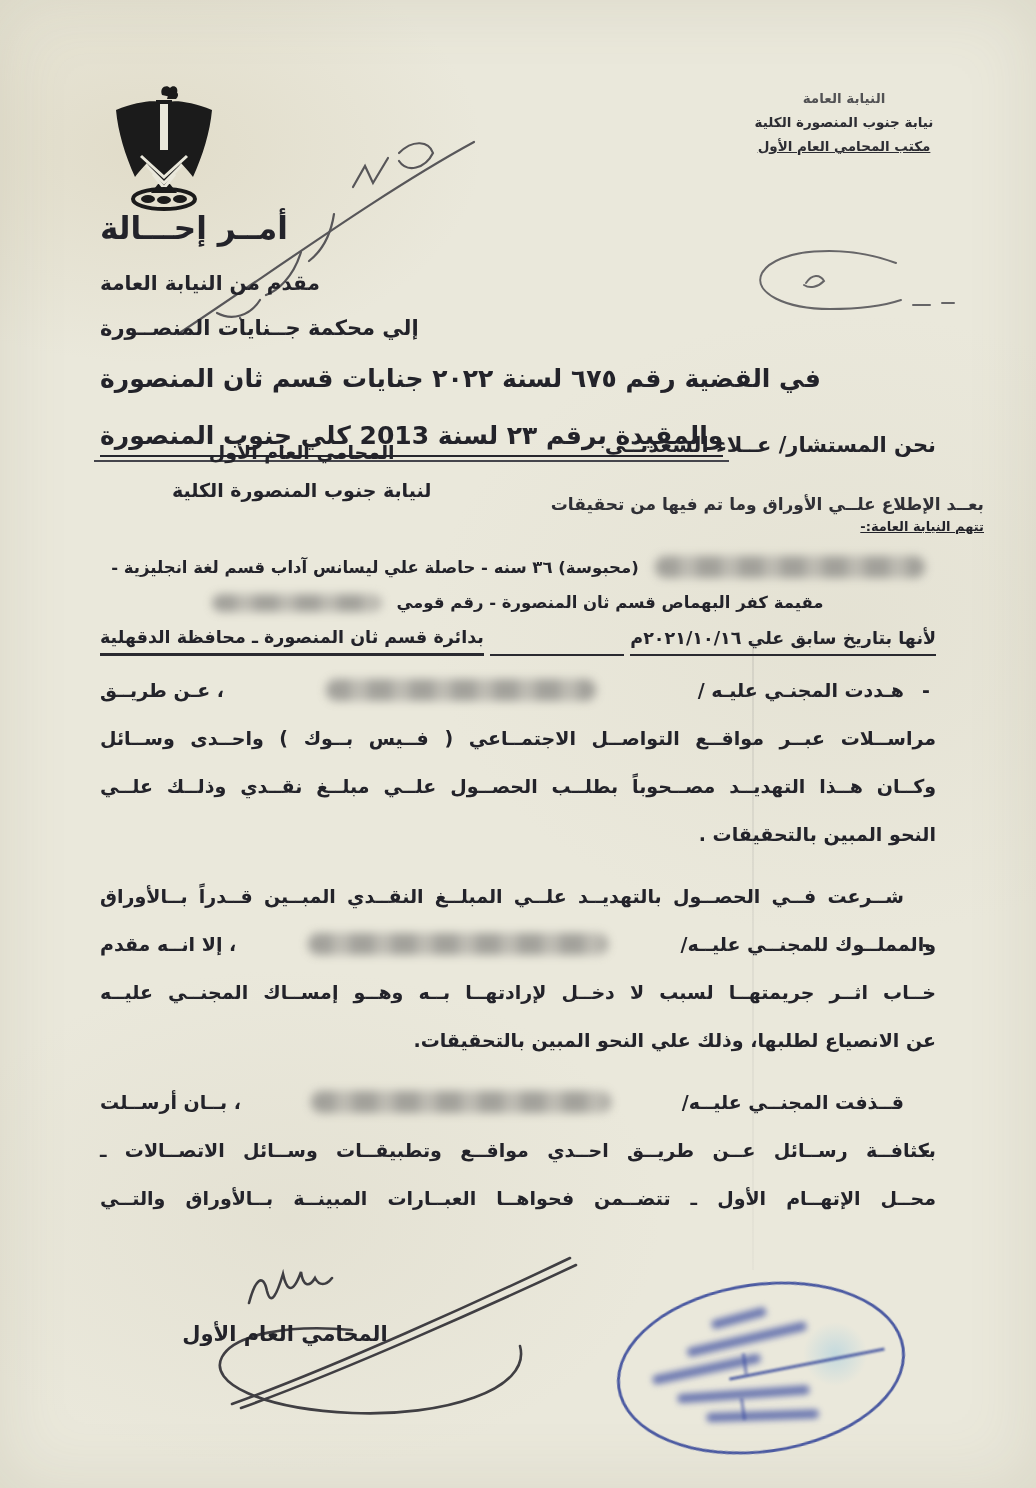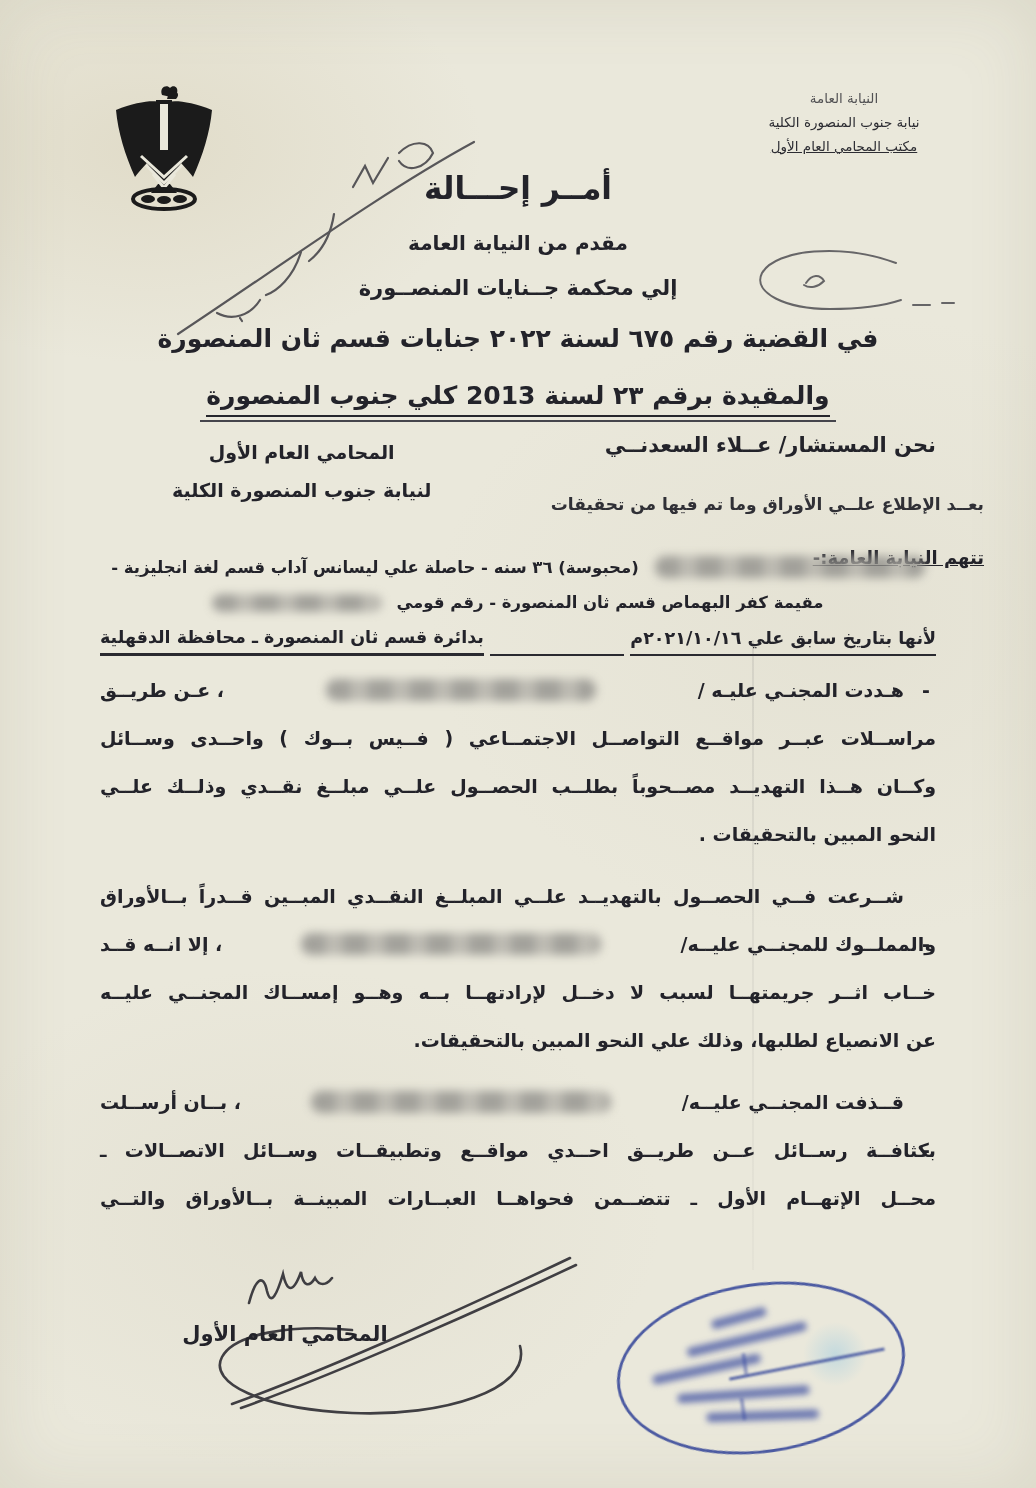--- a/index.html
+++ b/index.html
@@ -9,40 +9,40 @@
     background-image:
       radial-gradient(ellipse 520px 330px at 14% 10%, rgba(203,192,160,.30), transparent 65%),
       radial-gradient(ellipse 700px 520px at 82% 42%, rgba(212,208,190,.25), transparent 60%),
       radial-gradient(ellipse 620px 420px at 28% 82%, rgba(206,201,182,.22), transparent 60%);
     box-shadow:inset 0 0 70px rgba(120,110,80,.14);
     font-family:"DejaVu Sans", sans-serif;
     direction:rtl; color:#23232a;
   }
   .abs{position:absolute;}
   .col{left:100px;width:836px;}
-  .ctr{text-align:center;}
-
-  .letterhead{top:86px;right:26px;width:332px;text-align:center;font-size:13.5px;font-weight:normal;line-height:24px;color:#2d2d33;}
+  .ctr{text-align:left;margin-top:40px;}
+
+  .letterhead{top:86px;right:26px;width:332px;text-align:center;font-size:13.5px;font-weight:bold;line-height:24px;color:#2d2d33;}
   .letterhead .faint{opacity:.8;}
   .letterhead .ul{text-decoration:underline;}
 
   .title{top:170px;font-size:31px;font-weight:bold;letter-spacing:1px;}
   .sub1{top:231px;font-size:20px;font-weight:bold;}
   .sub2{top:276px;font-size:21px;font-weight:bold;}
   .case1{top:324px;font-size:25px;font-weight:bold;}
   .case2{top:381px;font-size:25px;font-weight:bold;}
   .dbl{display:inline-block;border-bottom:2.5px solid #26262c;padding-bottom:5px;position:relative;}
   .dbl::after{content:"";position:absolute;left:-6px;right:-6px;bottom:-7px;height:2px;background:#45454c;}
 
   .counselors{top:433px;display:flex;justify-content:space-between;align-items:flex-start;}
   .c-right{font-size:21px;font-weight:bold;}
   .c-left{margin-left:72px;text-align:center;font-size:19px;font-weight:bold;line-height:38px;}
 
   .review{top:494px;right:52px;font-size:17px;font-weight:bold;color:#303036;}
-  .accuse-h{top:519px;right:52px;font-size:18px;font-weight:bold;text-decoration:underline;margin-top:28px;}
+  .accuse-h{top:519px;right:52px;font-size:13px;font-weight:bold;text-decoration:underline;}
 
   .accused1{top:556px;display:flex;align-items:center;gap:16px;padding-right:42px;font-size:16.5px;font-weight:bold;justify-content:center;}
   .accused2{top:593px;display:flex;align-items:center;justify-content:center;gap:14px;font-size:16.5px;font-weight:bold;}
 
   .dateline{top:627px;display:flex;align-items:flex-end;font-size:17.5px;font-weight:bold;}
   .dl-r{border-bottom:2px solid #2a2a30;padding-bottom:6px;}
   .dl-fill{flex:1;border-bottom:2px solid #2a2a30;margin:0 6px;height:10px;}
   .dl-l{border-bottom:3px solid #2a2a30;padding-bottom:6px;}
 
   .charges{top:666px;font-size:19px;font-weight:bold;}
@@ -182,21 +182,21 @@
       <span>، عـن طريــق</span>
     </div>
     <div class="line just">مراســلات عبــر مواقــع التواصــل الاجتمــاعي ( فــيس بــوك ) واحــدى وســائل</div>
     <div class="line just">وكــان هــذا التهديــد مصــحوباً بطلــب الحصــول علــي مبلــغ نقــدي وذلــك علــي</div>
     <div class="line">النحو المبين بالتحقيقات .</div>
 
     <div class="line just ind gap">شــرعت فــي الحصــول بالتهديــد علــي المبلــغ النقــدي المبــين قــدراً بــالأوراق</div>
     <div class="line nline">
       <span>والمملــوك للمجنــي عليــه/</span>
       <div class="blurname" style="width:300px"></div>
-      <span>، إلا انــه قــد</span>
+      <span>، إلا انــه مقدم</span>
     </div>
     <div class="line just">خــاب اثــر جريمتهــا لسبب لا دخــل لإرادتهــا بــه وهــو إمســاك المجنــي عليــه</div>
     <div class="line">عن الانصياع لطلبها، وذلك علي النحو المبين بالتحقيقات.</div>
 
     <div class="line nline ind gap">
       <span>قــذفت المجنــي عليــه/</span>
       <div class="blurname" style="width:300px"></div>
       <span>، بــان أرســلت</span>
     </div>
     <div class="line just">بكثافــة رســائل عــن طريــق احــدي مواقــع وتطبيقــات وســائل الاتصــالات ـ</div>

